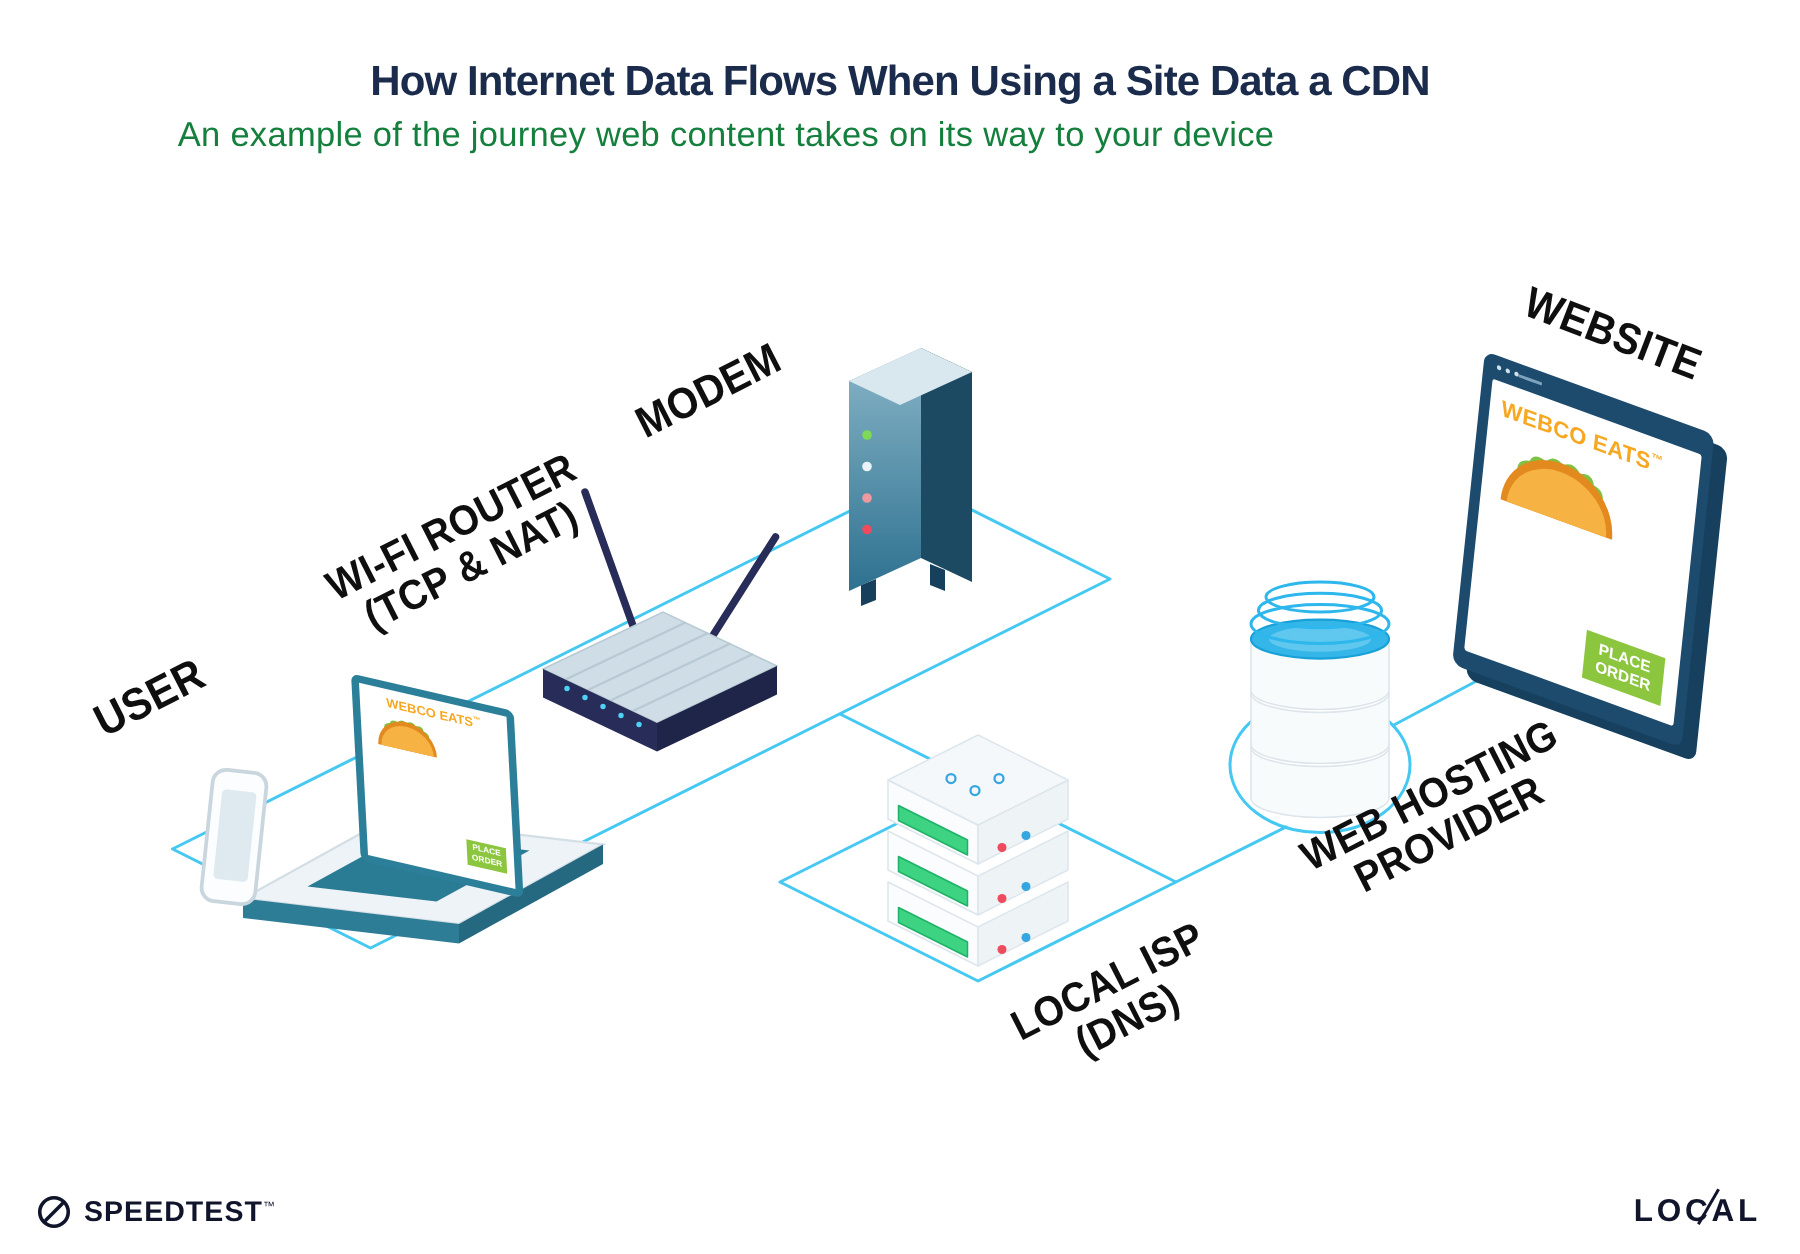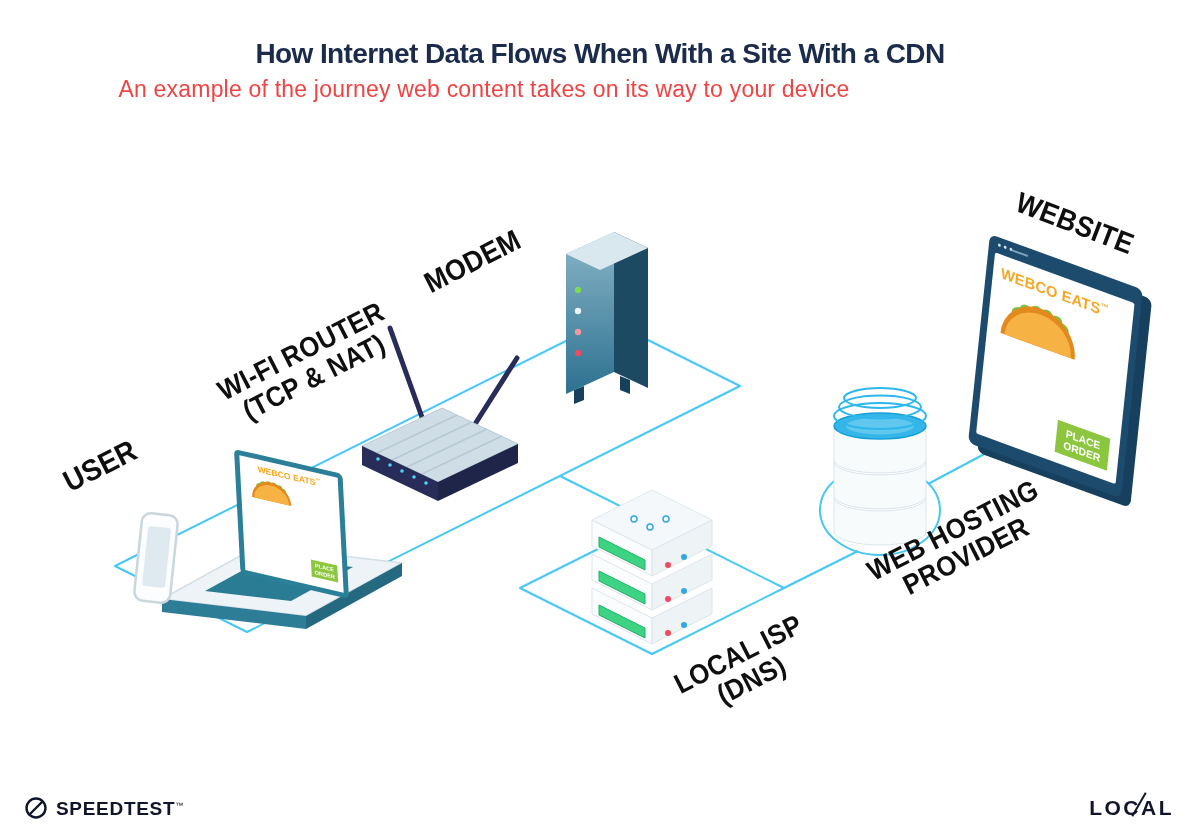--- a/index.html
+++ b/index.html
@@ -6,21 +6,21 @@
   .canvas{
     position:relative;width:1200px;height:836px;background:#ffffff;overflow:hidden;
     font-family:"Liberation Sans",sans-serif;
   }
   .title{
     position:absolute;top:38px;left:0;width:1200px;text-align:center;
     font-size:28px;font-weight:700;color:#1b2b4c;letter-spacing:-0.6px;
   }
   .subtitle{
     position:absolute;top:76px;left:0;width:968px;text-align:center;
-    font-size:23px;font-weight:400;color:#ef4444;letter-spacing:0.2px;
+    font-size:23px;font-weight:400;color:#15803d;letter-spacing:0.2px;
   }
   .art{position:absolute;left:0;top:0;}
   .iso-label{
     position:absolute;text-align:center;font-weight:700;color:#0f0f10;
     line-height:1.05;white-space:nowrap;letter-spacing:0.3px;
   }
   .iso-label span{display:block;}
 
   
   .laptop-screen{
@@ -70,21 +70,21 @@
     color:#10152b;letter-spacing:2.5px;
   }
   .ookla-wrap{position:relative;}
   .k-slash{position:absolute;right:34px;top:-5px;width:2px;height:27px;background:#10152b;transform:rotate(30deg);}
 </style>
 </head>
 <body>
 
 <div class="canvas">
 
-  <div class="title">How Internet Data Flows When With a Site With a CDN</div>
+  <div class="title">How Internet Data Flows When Using a Site Data a CDN</div>
   <div class="subtitle">An example of the journey web content takes on its way to your device</div>
 
   <svg class="art" width="1200" height="836" viewBox="0 0 1200 836">
     <defs>
       <linearGradient id="modemGrad" x1="0" y1="0" x2="0" y2="1">
         <stop offset="0" stop-color="#8ab6c8"></stop>
         <stop offset="1" stop-color="#2d7190"></stop>
       </linearGradient>
       <symbol id="taco" viewBox="0 0 100 54">
         <path d="M8,47 Q5,32 15,22 Q13,12 24,10 Q27,2 37,6 Q43,-2 51,4 Q59,-2 65,6 Q75,2 77,11 Q87,13 85,22 Q95,32 92,47 Z" fill="#7dc242"></path>

